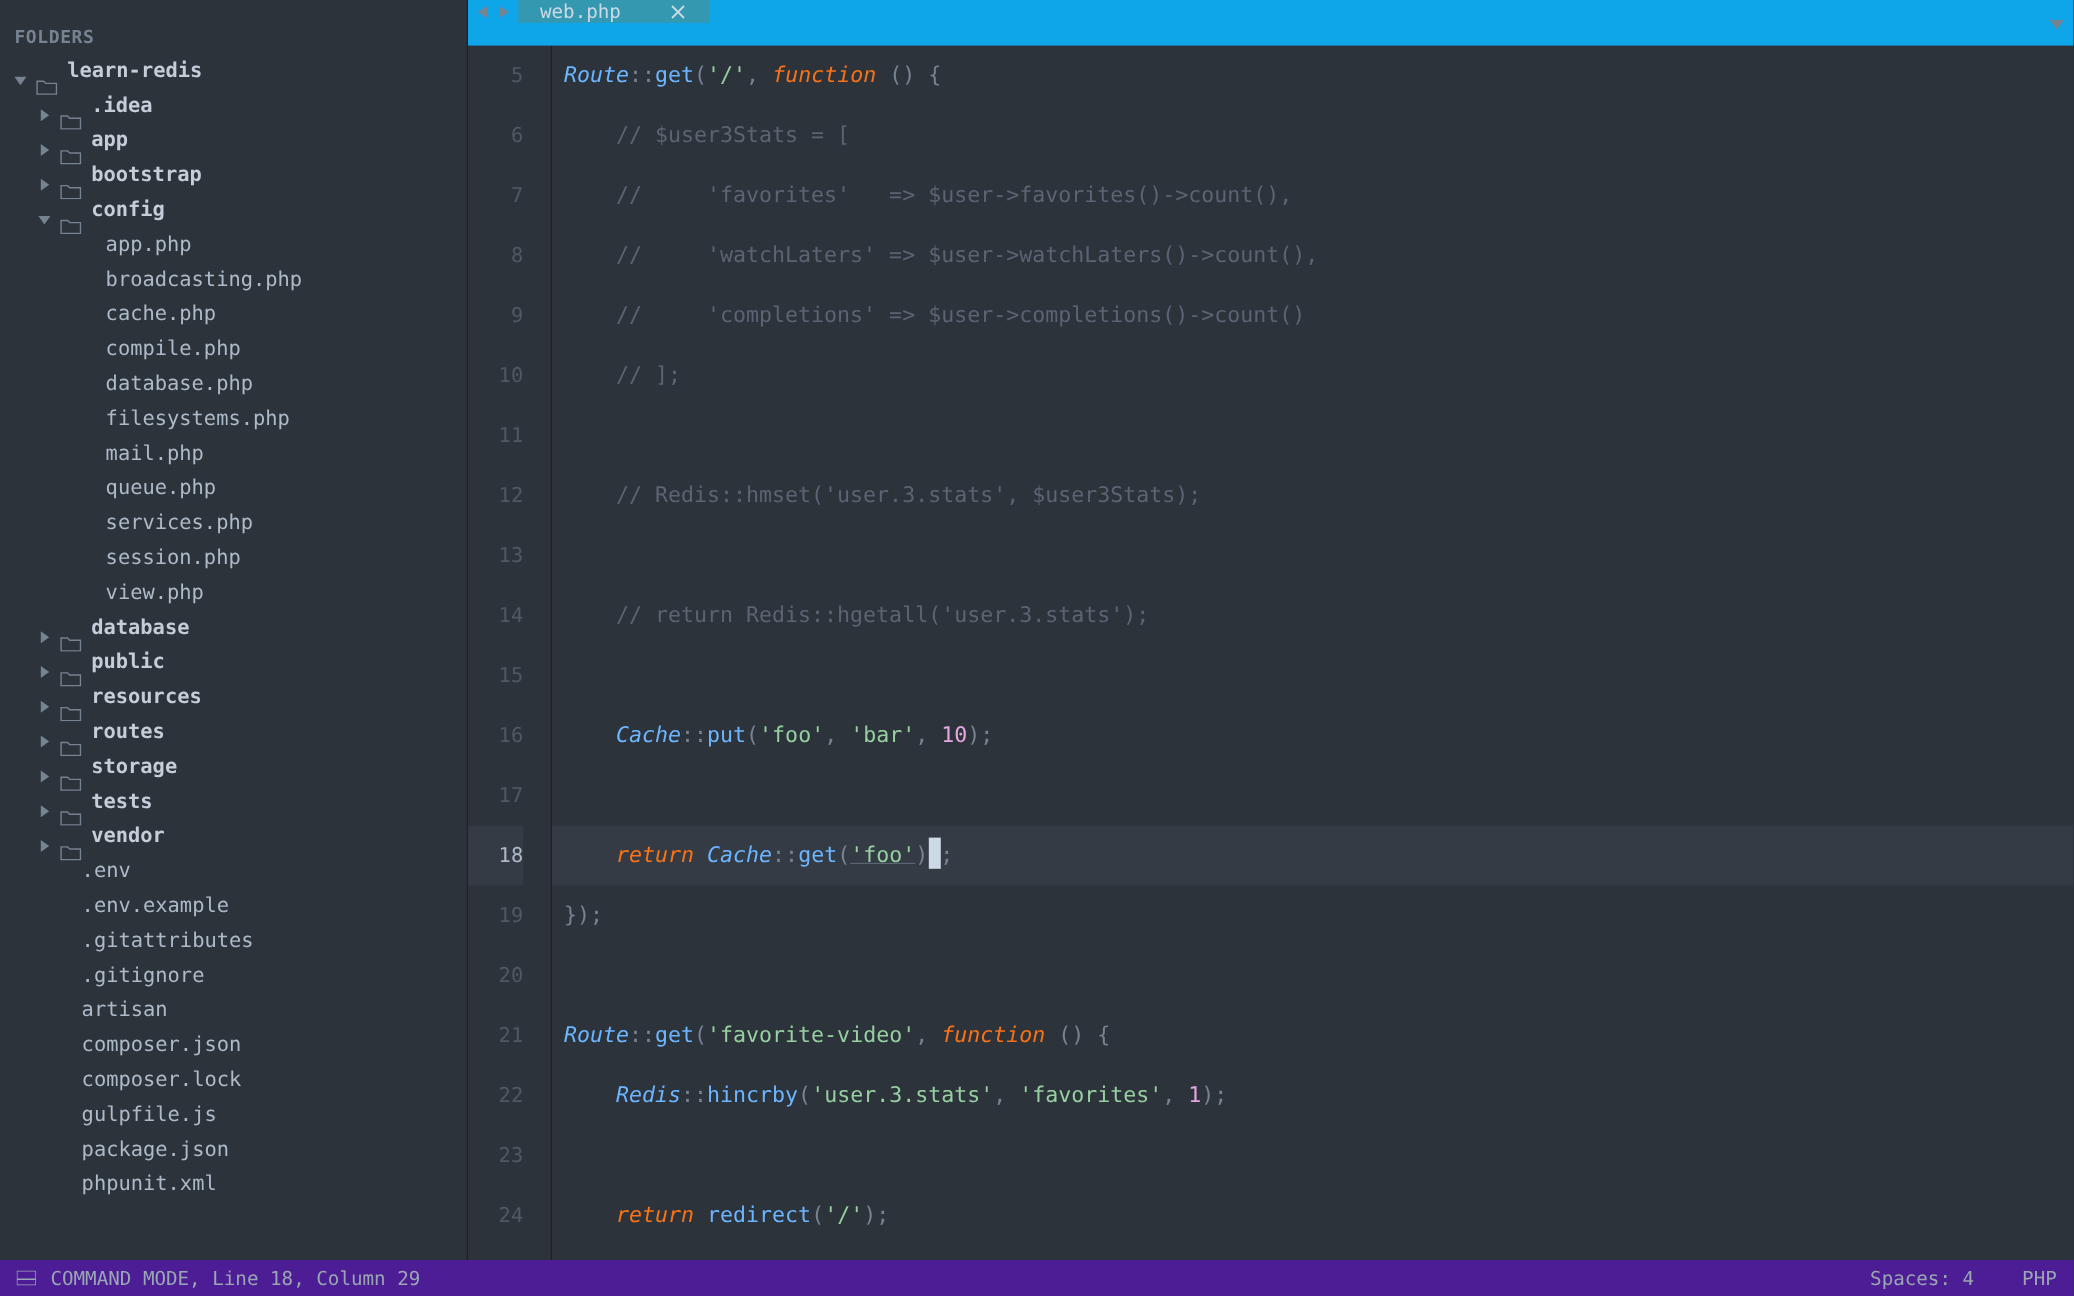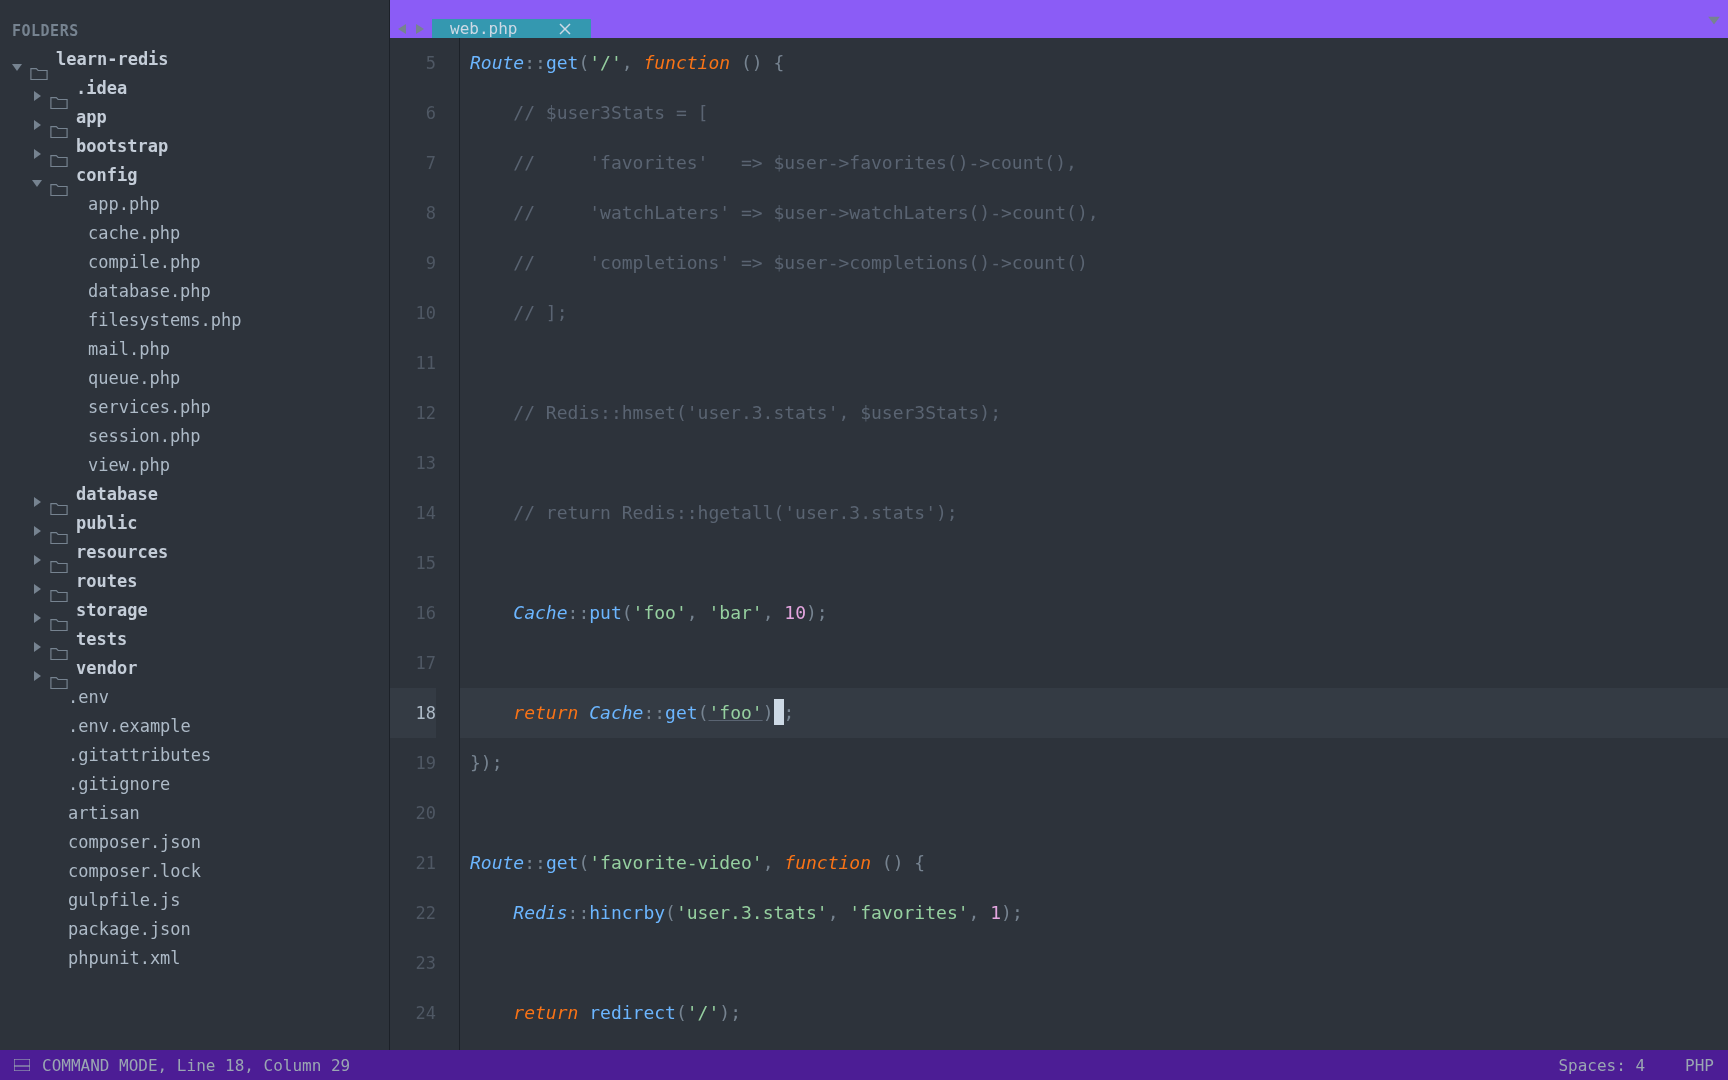--- a/index.html
+++ b/index.html
@@ -68,23 +68,23 @@
 .file-name { color: #adbac7; }
 
 .editor-pane {
   flex: 1;
   display: flex;
   flex-direction: column;
   background: #2d333b;
 }
 .tab-bar {
   height: 38px;
-  background: #8b5cf6;
-  display: flex;
-  align-items: flex-end;
+  background: #0ea5e9;
+  display: flex;
+  align-items: flex-start;
   position: relative;
 }
 .tab-nav {
   display: flex;
   align-items: center;
   padding: 0 8px;
   gap: 6px;
 }
 .tab-nav .tri {
   width: 10px;
@@ -238,20 +238,23 @@
               <polygon points="0,2 10,2 5,9" fill="#768390"></polygon>
             </svg>
           </span>
           <span class="folder-icon"><svg viewBox="0 0 20 16">
               <path d="M1 3 h6 l2 2 h10 v10 h-18 z" fill="none" stroke="#768390" stroke-width="1.3"></path>
             </svg></span>
           <span class="folder-name bold">config</span>
         </div>
         <div class="tree-row" style="--indent: 88px;">
           <span class="file-name">app.php</span>
+        </div>
+        <div class="tree-row" style="--indent: 88px;">
+          <span class="file-name">broadcasting.php</span>
         </div>
         <div class="tree-row" style="--indent: 88px;">
           <span class="file-name">cache.php</span>
         </div>
         <div class="tree-row" style="--indent: 88px;">
           <span class="file-name">compile.php</span>
         </div>
         <div class="tree-row" style="--indent: 88px;">
           <span class="file-name">database.php</span>
         </div>

